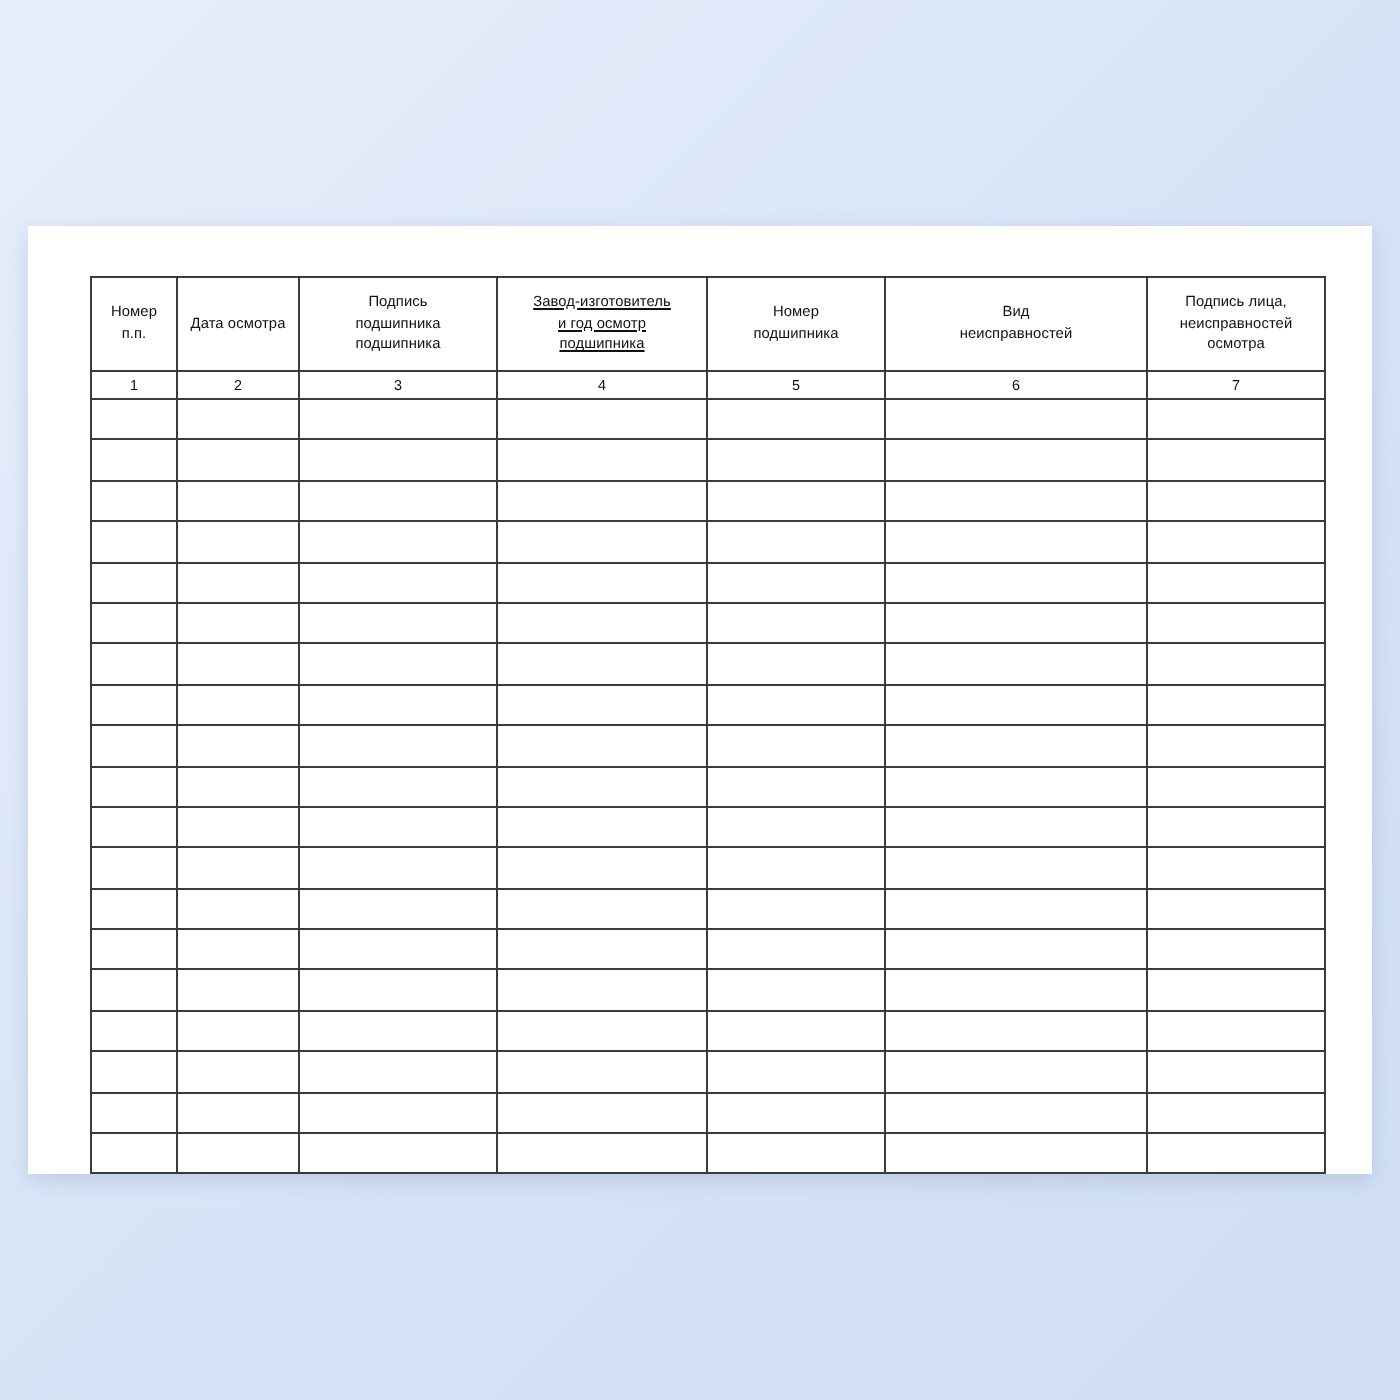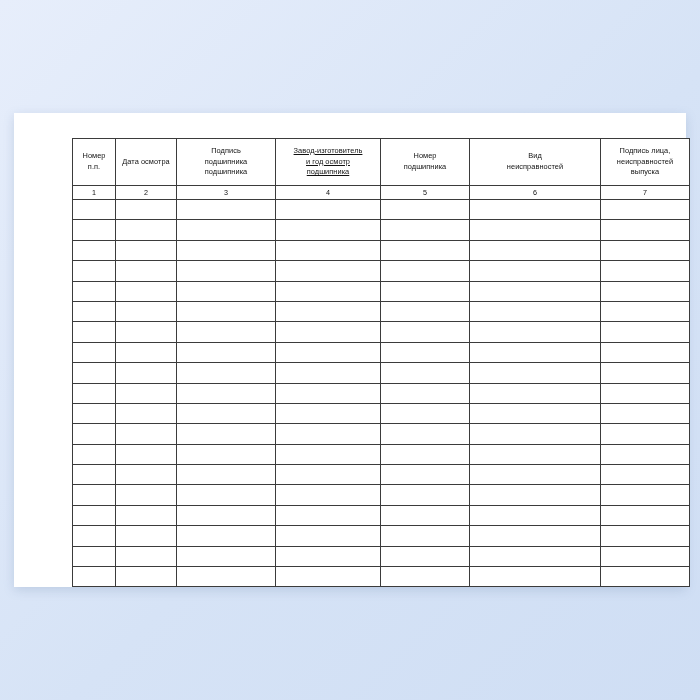--- a/index.html
+++ b/index.html
@@ -26,21 +26,20 @@
     width: 672px;
     height: 474px;
     background: #ffffff;
     box-shadow: 0 3px 10px rgba(90,120,160,0.22);
   }
   #table-wrap {
     position: absolute;
     left: 31px;
     top: 25px;
     width: 610px;
-    margin-left: 27px;
   }
   table.journal {
     border-collapse: collapse;
     width: 610px;
     table-layout: fixed;
   }
   table.journal td, table.journal th {
     border: 1px solid #3b3b3b;
     padding: 0;
     font-weight: normal;
@@ -106,21 +105,21 @@
             <span class="hdr-line">Номер</span>
             <span class="hdr-line">подшипника</span>
           </th>
           <th class="col6">
             <span class="hdr-line">Вид</span>
             <span class="hdr-line">неисправностей</span>
           </th>
           <th class="col7">
             <span class="hdr-line">Подпись лица,</span>
             <span class="hdr-line">неисправностей</span>
-            <span class="hdr-line">выпуска</span>
+            <span class="hdr-line">осмотра</span>
           </th>
         </tr>
         <tr>
           <td class="numrow">1</td>
           <td class="numrow">2</td>
           <td class="numrow">3</td>
           <td class="numrow">4</td>
           <td class="numrow">5</td>
           <td class="numrow">6</td>
           <td class="numrow">7</td>

